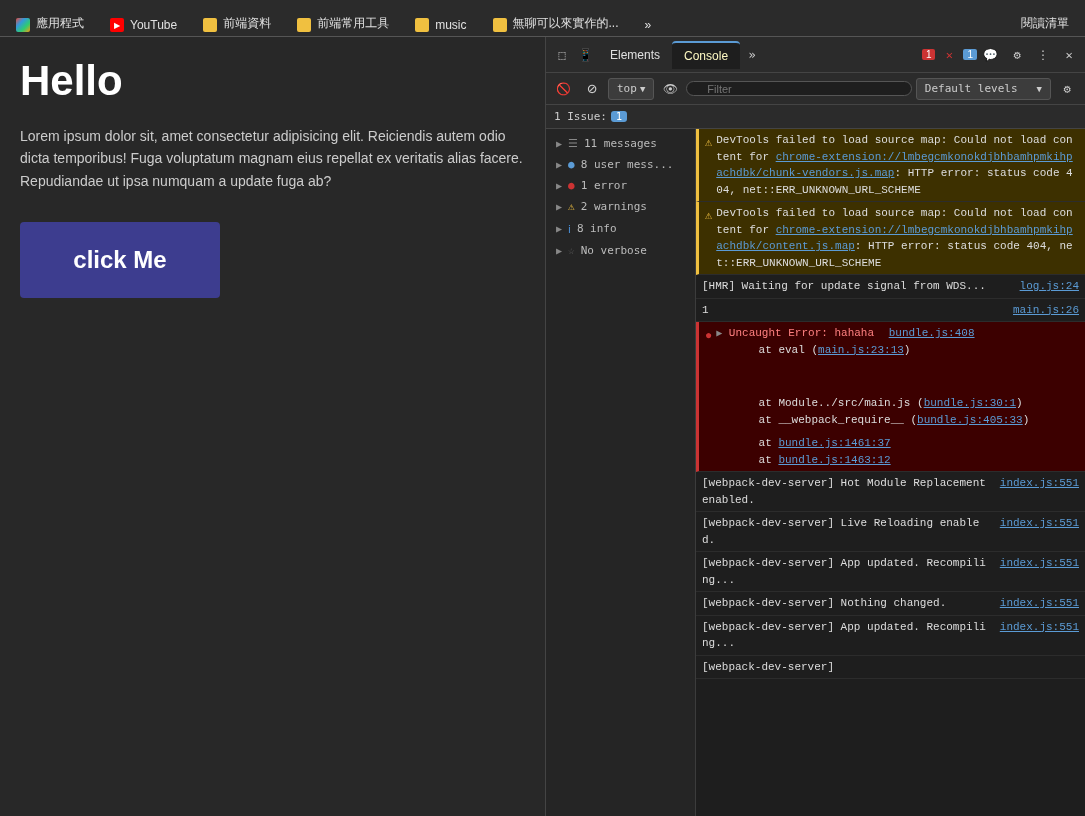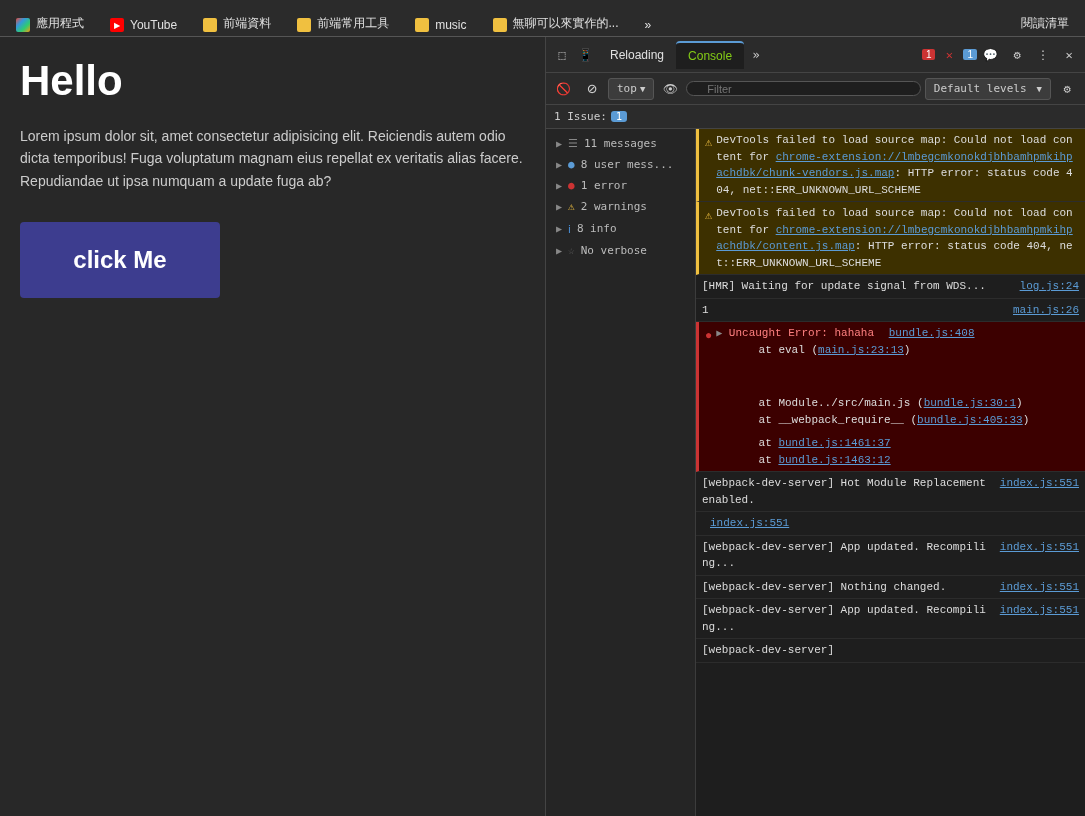--- a/index.html
+++ b/index.html
@@ -20,26 +20,26 @@
 
     
     .page-content { flex: 1; background: #282828; padding: 20px; overflow-y: auto; }
     .page-title { font-size: 42px; font-weight: bold; color: #fff; margin-bottom: 20px; }
     .page-body { font-size: 14px; color: #ccc; line-height: 1.6; margin-bottom: 30px; }
     .click-btn { background: #3d3d8f; color: #fff; border: none; padding: 0; width: 200px; height: 76px; font-size: 24px; font-weight: bold; cursor: pointer; border-radius: 4px; display: block; }
 
     
     .devtools { width: 540px; background: #1e1e1e; border-left: 1px solid #444; display: flex; flex-direction: column; font-family: monospace; font-size: 11px; }
     .devtools-tab { padding: 0 12px; height: 28px; display: flex; align-items: center; cursor: pointer; border-radius: 4px 4px 0 0; font-size: 12px; font-family: 'Segoe UI', Arial, sans-serif; }
-    .devtools-tab.active { background: #1e1e1e; color: #84cc16; border-top: 2px solid #5b9bd5; }
+    .devtools-tab.active { background: #1e1e1e; color: #fef9c3; border-top: 2px solid #5b9bd5; }
     .devtools-controls { display: flex; align-items: center; height: 32px; background: #2b2b2b; border-bottom: 1px solid #444; padding: 0 6px; gap: 4px; }
     .dt-btn { width: 24px; height: 24px; display: flex; align-items: center; justify-content: center; cursor: pointer; border-radius: 3px; font-size: 12px; color: #ccc; border: none; background: transparent; }
     .top-btn { display: flex; align-items: center; gap: 3px; padding: 0 8px; height: 22px; background: #3c3c3c; border-radius: 3px; cursor: pointer; font-size: 11px; color: #ccc; border: 1px solid #555; }
     .filter-input { flex: 1; height: 15px; background: #1e1e1e; border: 1px solid #555; border-radius: 8px; color: #ccc; padding: 0 20px; font-size: 11px; outline: none; }
-    .default-levels-btn { padding: 0 8px; height: 22px; background: #3c3c3c; border-radius: 3px; cursor: pointer; font-size: 11px; color: #ccc; border: 1px solid #555; display: flex; align-items: center; gap: 10px; }
+    .default-levels-btn { padding: 0 8px; height: 22px; background: #3c3c3c; border-radius: 3px; cursor: pointer; font-size: 11px; color: #ccc; border: 1px solid #555; display: flex; align-items: center; gap: 19px; }
     .issues-bar { display: flex; align-items: center; height: 24px; background: #2b2b2b; border-bottom: 1px solid #444; padding: 0 8px; font-size: 11px; color: #ccc; gap: 4px; }
     .issue-count-badge { background: #5b9bd5; color: white; border-radius: 3px; padding: 0 5px; font-size: 10px; display: flex; align-items: center; }
 
     
     .devtools-body { display: flex; flex: 1; overflow: hidden; }
     .msg-sidebar { width: 150px; background: #252525; border-right: 1px solid #3c3c3c; overflow-y: auto; padding: 4px 0; }
     .msg-filter-item { display: flex; align-items: center; gap: 6px; padding: 4px 10px; cursor: pointer; font-size: 11px; color: #bbb; }
     .msg-filter-item .expand-arrow { color: #888; font-size: 10px; }
 
     
@@ -110,21 +110,21 @@
     <h1 class="page-title">Hello</h1>
     <p class="page-body">Lorem ipsum dolor sit, amet consectetur adipisicing elit. Reiciendis autem odio dicta temporibus! Fuga voluptatum magnam eius repellat ex veritatis alias facere. Repudiandae ut ipsa numquam a update fuga ab?</p>
     <button class="click-btn">click Me</button>
   </div>
 
   <div class="devtools">
 
     <div class="devtools-topbar">
       <div class="dt-btn" title="Select element">⬚</div>
       <div class="dt-btn" title="Toggle device">📱</div>
-      <div class="devtools-tab">Reloading</div>
+      <div class="devtools-tab">Elements</div>
       <div class="devtools-tab active">Console</div>
       <div class="dt-btn">»</div>
       <div class="dt-top-icons">
         <span class="badge-count">1</span>
         <div class="dt-btn" style="color:#cc3333;">✕</div>
         <span class="badge-count-blue">1</span>
         <div class="dt-btn" style="color:#5b9bd5;">💬</div>
         <div class="dt-btn">⚙</div>
         <div class="dt-btn">⋮</div>
         <div class="dt-btn">✕</div>
@@ -234,20 +234,21 @@
             </div>
           </div>
         </div>
 
         <div class="log-row info-row">
           <span class="row-content">[webpack-dev-server] Hot Module Replacement enabled.</span>
           <span class="row-source">index.js:551</span>
         </div>
 
         <div class="log-row info-row">
+          <span class="row-content">[webpack-dev-server] Live Reloading enabled.</span>
           <span class="row-source">index.js:551</span>
         </div>
 
         <div class="log-row info-row">
           <span class="row-content">[webpack-dev-server] App updated. Recompiling...</span>
           <span class="row-source">index.js:551</span>
         </div>
 
         <div class="log-row info-row">
           <span class="row-content">[webpack-dev-server] Nothing changed.</span>

